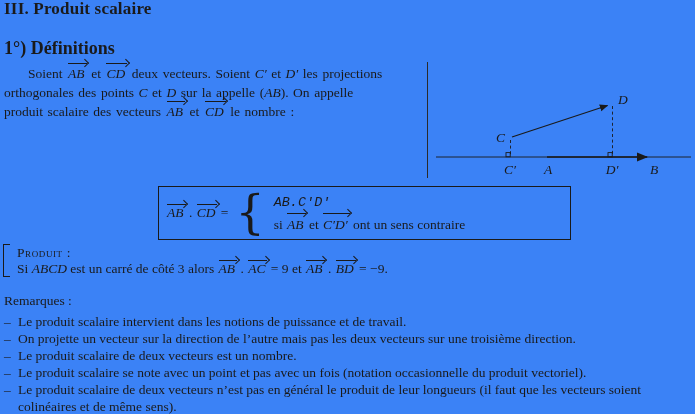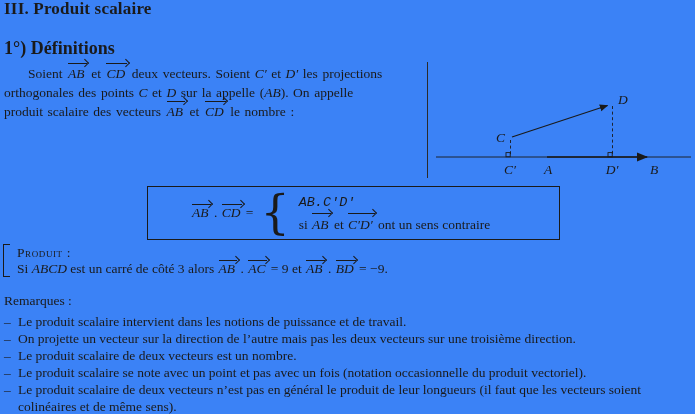--- a/index.html
+++ b/index.html
@@ -24,23 +24,23 @@
   .intro-line { height:19px; line-height:19px; white-space:nowrap; word-spacing:1.2px; }
   .intro-line.first { margin-top:6px;margin-left:24px; }
   .intro-line.third { }
 
   .vsep { position:absolute; left:427px; top:62px; width:1px; height:116px; background:#2a2a2a; }
 
   .figure { position:absolute; left:430px; top:76px; }
   .flabel { font-family:"Liberation Serif","DejaVu Serif",serif; font-style:italic; font-size:13.5px; fill:#1a1a1a; }
 
   .fbox {
-    position:absolute; left:147px; top:186px; width:413px; height:54px;
+    position:absolute; left:158px; top:186px; width:413px; height:54px;
     border:1px solid #1a1a1a; box-sizing:border-box;
-    display:flex; align-items:center;padding-left:36px;
+    display:flex; align-items:center;
   }
   .fbox-lhs { margin-left:7px; white-space:nowrap; }
   .fbox-brace {
     font-family:"DejaVu Serif",serif; font-size:46px; font-weight:400;
     line-height:46px; margin:0 9px 2px 7px;
   }
   .cases { display:flex; flex-direction:column; padding-top:2px; }
   .case-row { display:flex; height:22px; line-height:22px; white-space:nowrap; }
   .case-val { width:88px; flex:none;font-family:Liberation Mono, monospace; }
 

